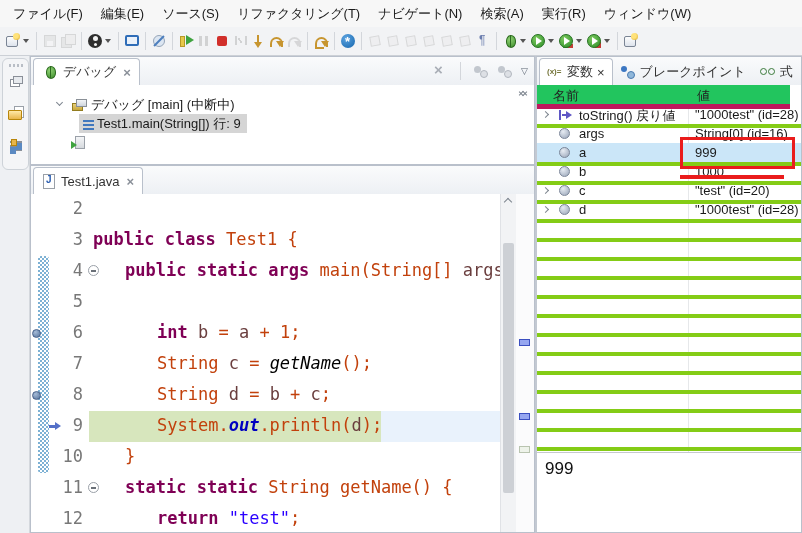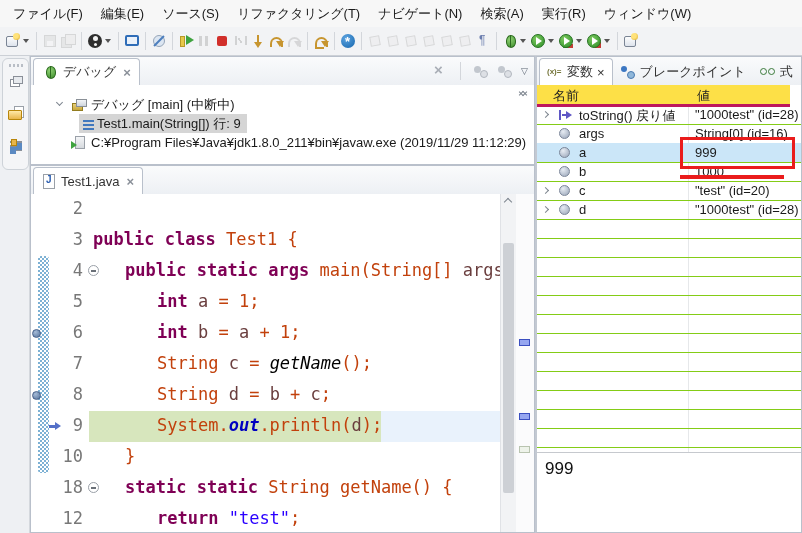--- a/index.html
+++ b/index.html
@@ -123,24 +123,24 @@
   #right-panel{left:535px;top:56px;width:267px;height:477px;border-left:2px solid #c3c9d2}
   .rtab{display:inline-flex;align-items:center;gap:4px;height:26px;padding:0 7px;white-space:nowrap;color:#333}
   .rtab.active{background:#fff;border:1px solid #b9c0cb;border-bottom:none;border-radius:4px 4px 0 0;margin-left:2px}
   .i-variables-tab::before{content:"(x)=";position:absolute;left:0;top:3px;font-size:8px;font-weight:bold;color:#75753а;color:#75753a}
   .i-breakpoints-tab::before{content:"";position:absolute;left:1px;top:2px;width:6px;height:6px;border-radius:50%;background:#3c77c2}
   .i-breakpoints-tab::after{content:"";position:absolute;left:7px;top:7px;width:6px;height:6px;border-radius:50%;background:#8fb7da;border:1px solid #4a7ab0}
   .i-expressions-tab::before{content:"";position:absolute;left:0;top:4px;width:5px;height:5px;border:1.5px solid #3a7a3a;border-radius:50%}
   .i-expressions-tab::after{content:"";position:absolute;left:8px;top:4px;width:5px;height:5px;border:1.5px solid #3a7a3a;border-radius:50%}
   .var-table{position:absolute;left:0;right:0;top:28px;bottom:80px;background:#fff;overflow:hidden}
   .var-colline{position:absolute;left:151px;top:0;bottom:0;width:1px;background:#e6e8ea}
-  .var-header{position:absolute;left:0;right:11px;top:0;height:19px;border-bottom:3px solid #be185d;background:#fde047}
+  .var-header{position:absolute;left:0;right:11px;top:0;height:19px;border-bottom:5px solid #be185d;background:#22c55e}
   .var-header .h0{position:absolute;left:16px;top:2px;color:#222}
   .var-header .h1{position:absolute;left:160px;top:2px;color:#222}
-  .var-row{position:absolute;left:0;right:0;height:19px;border-bottom:1px solid #84cc16}
+  .var-row{position:absolute;left:0;right:0;height:19px;border-bottom:4px solid #84cc16}
   .var-row.selected{background:#cbe6f8}
   .var-row .exp{position:absolute;left:5px;top:5px}
   .var-row .vicon{position:absolute;left:21px;top:2px}
   .var-row .vname{position:absolute;left:42px;top:2px;white-space:nowrap}
   .var-row .vval{position:absolute;left:158px;top:2px;white-space:nowrap}
   .i-local-variable::before{content:"";position:absolute;left:1px;top:2px;width:11px;height:11px;border-radius:50%;background:radial-gradient(circle at 35% 30%,#e7ecf3,#98a4b8);border:1px solid #7b8699;box-sizing:border-box}
   .i-return-value{background:linear-gradient(#5f57c5,#5f57c5) 4px 7px/5px 2px no-repeat}
   .i-return-value::before{content:"";position:absolute;left:1px;top:3px;width:2px;height:10px;background:#5f57c5}
   .i-return-value::after{content:"";position:absolute;left:8px;top:4px;border-left:6px solid #5f57c5;border-top:4px solid transparent;border-bottom:4px solid transparent}
   .var-detail{position:absolute;left:0;right:0;bottom:0;height:80px;background:#fff;border-top:1px solid #c6c9ce;padding:6px 8px;box-sizing:border-box;font-size:17px;color:#111}
@@ -292,21 +292,20 @@
       <span class="dbg-label" style="position:absolute;left:60px">デバッグ [main] (中断中)</span>
     </div>
     <div class="dbg-row" style="top:29px">
       <span class="frame-sel" style="position:absolute;left:48px">
         <span class="icon i-stack-frame"></span>
         <span class="dbg-label">Test1.main(String[]) 行: 9</span>
       </span>
     </div>
     <div class="dbg-row" style="top:48px">
       <span class="icon i-process" style="position:absolute;left:40px;top:1px"></span>
-      <span class="dbg-label" style="position:absolute;left:60px">C:¥Program Files¥Java¥jdk1.8.0_211¥bin¥javaw.exe (2019/11/29 11:12:29)</span>
     </div>
     <div class="scroll-col" style="top:4px;bottom:4px">
       <span class="sb-arrow sb-up" style="position:static"></span>
       <span class="sb-arrow sb-down" style="position:static"></span>
     </div>
   </div>
 </div>
 
 <div class="panel" id="editor-panel">
   <div class="tabsrow">
@@ -327,21 +326,20 @@
           <span class="ln">3</span>
           <span class="code-text" style="left: 62px;"><span class="tk-kw">public</span><span class="tk-pl"> </span><span class="tk-kw">class</span><span class="tk-pl"> Test1 {</span></span>
         </div>
         <div class="code-line" style="top: 62px;">
           <span class="ln">4</span>
           <span class="fold"></span>
           <span class="code-text" style="left: 94px;"><span class="tk-kw">public</span><span class="tk-pl"> </span><span class="tk-kw">static</span><span class="tk-pl"> </span><span class="tk-kw">args</span><span class="tk-pl"> main(String[] </span><span class="tk-vr">args</span><span class="tk-pl">) {</span></span>
         </div>
         <div class="code-line" style="top: 93px;">
           <span class="ln">5</span>
-          <span class="code-text" style="left: 126px;"><span class="tk-kw">int</span><span class="tk-pl"> </span><span class="tk-vr">a</span><span class="tk-pl"> = 1;</span></span>
         </div>
         <div class="code-line" style="top: 124px;">
           <span class="bp" style="left: 1px;"></span>
           <span class="ln">6</span>
           <span class="code-text" style="left: 126px;"><span class="tk-kw">int</span><span class="tk-pl"> </span><span class="tk-vr">b</span><span class="tk-pl"> = </span><span class="tk-vr">a</span><span class="tk-pl"> + 1;</span></span>
         </div>
         <div class="code-line" style="top: 155px;">
           <span class="ln">7</span>
           <span class="code-text" style="left: 126px;"><span class="tk-pl">String </span><span class="tk-vr">c</span><span class="tk-pl"> = </span><span class="tk-sm">getName</span><span class="tk-pl">();</span></span>
         </div>
@@ -355,21 +353,21 @@
           <div class="cl-blue"></div>
           <span class="ip"></span>
           <span class="ln">9</span>
           <span class="code-text" style="left: 126px;"><span class="tk-pl">System.</span><span class="tk-sf">out</span><span class="tk-pl">.println(</span><span class="tk-vr">d</span><span class="tk-pl">);</span></span>
         </div>
         <div class="code-line" style="top: 248px;">
           <span class="ln">10</span>
           <span class="code-text" style="left: 94px;"><span class="tk-pl">}</span></span>
         </div>
         <div class="code-line" style="top: 279px;">
-          <span class="ln">18</span>
+          <span class="ln">11</span>
           <span class="fold"></span>
           <span class="code-text" style="left: 94px;"><span class="tk-kw">static</span><span class="tk-pl"> </span><span class="tk-kw">static</span><span class="tk-pl"> String getName() {</span></span>
         </div>
         <div class="code-line" style="top: 310px;">
           <span class="ln">12</span>
           <span class="code-text" style="left: 126px;"><span class="tk-kw">return</span><span class="tk-pl"> </span><span class="tk-st">"test"</span><span class="tk-pl">;</span></span>
         </div>
       </div>
     <div class="ed-scrollbar" style="top:0">
       <span class="sb-arrow sb-up" style="top:2px"></span>

